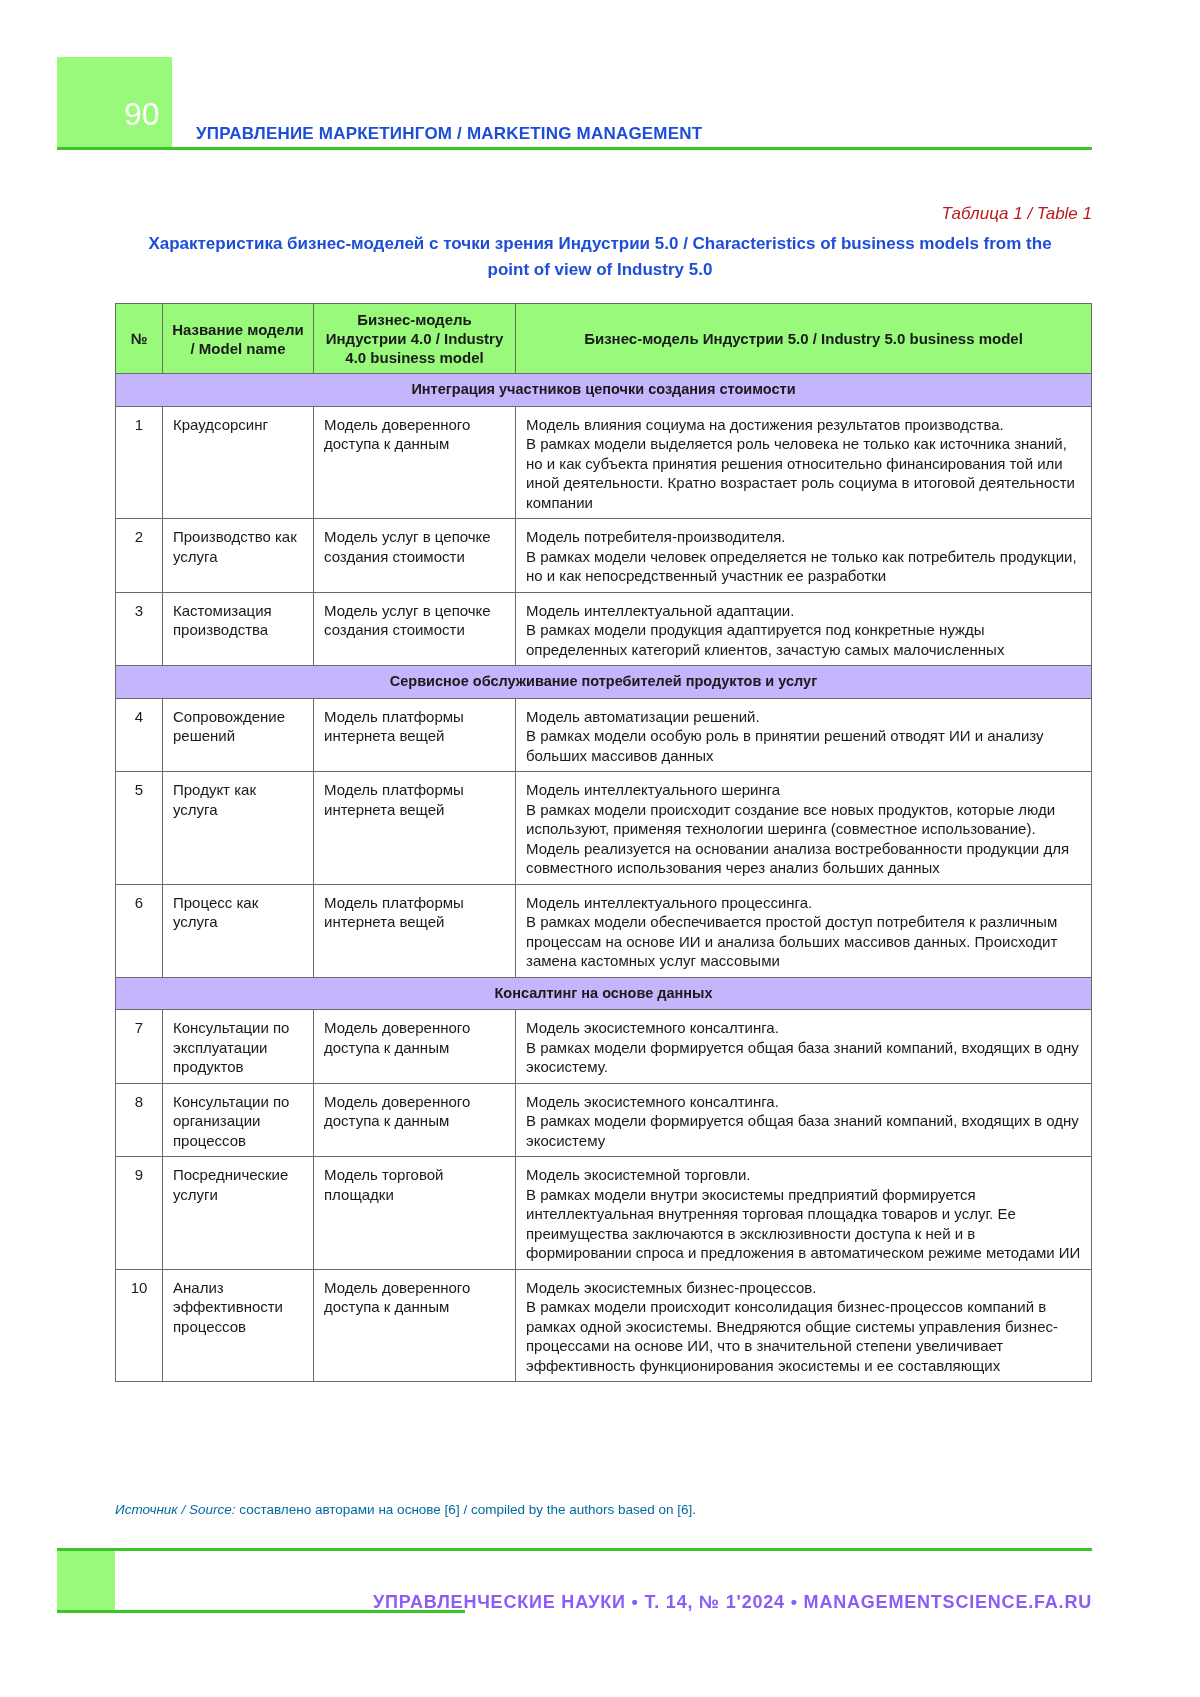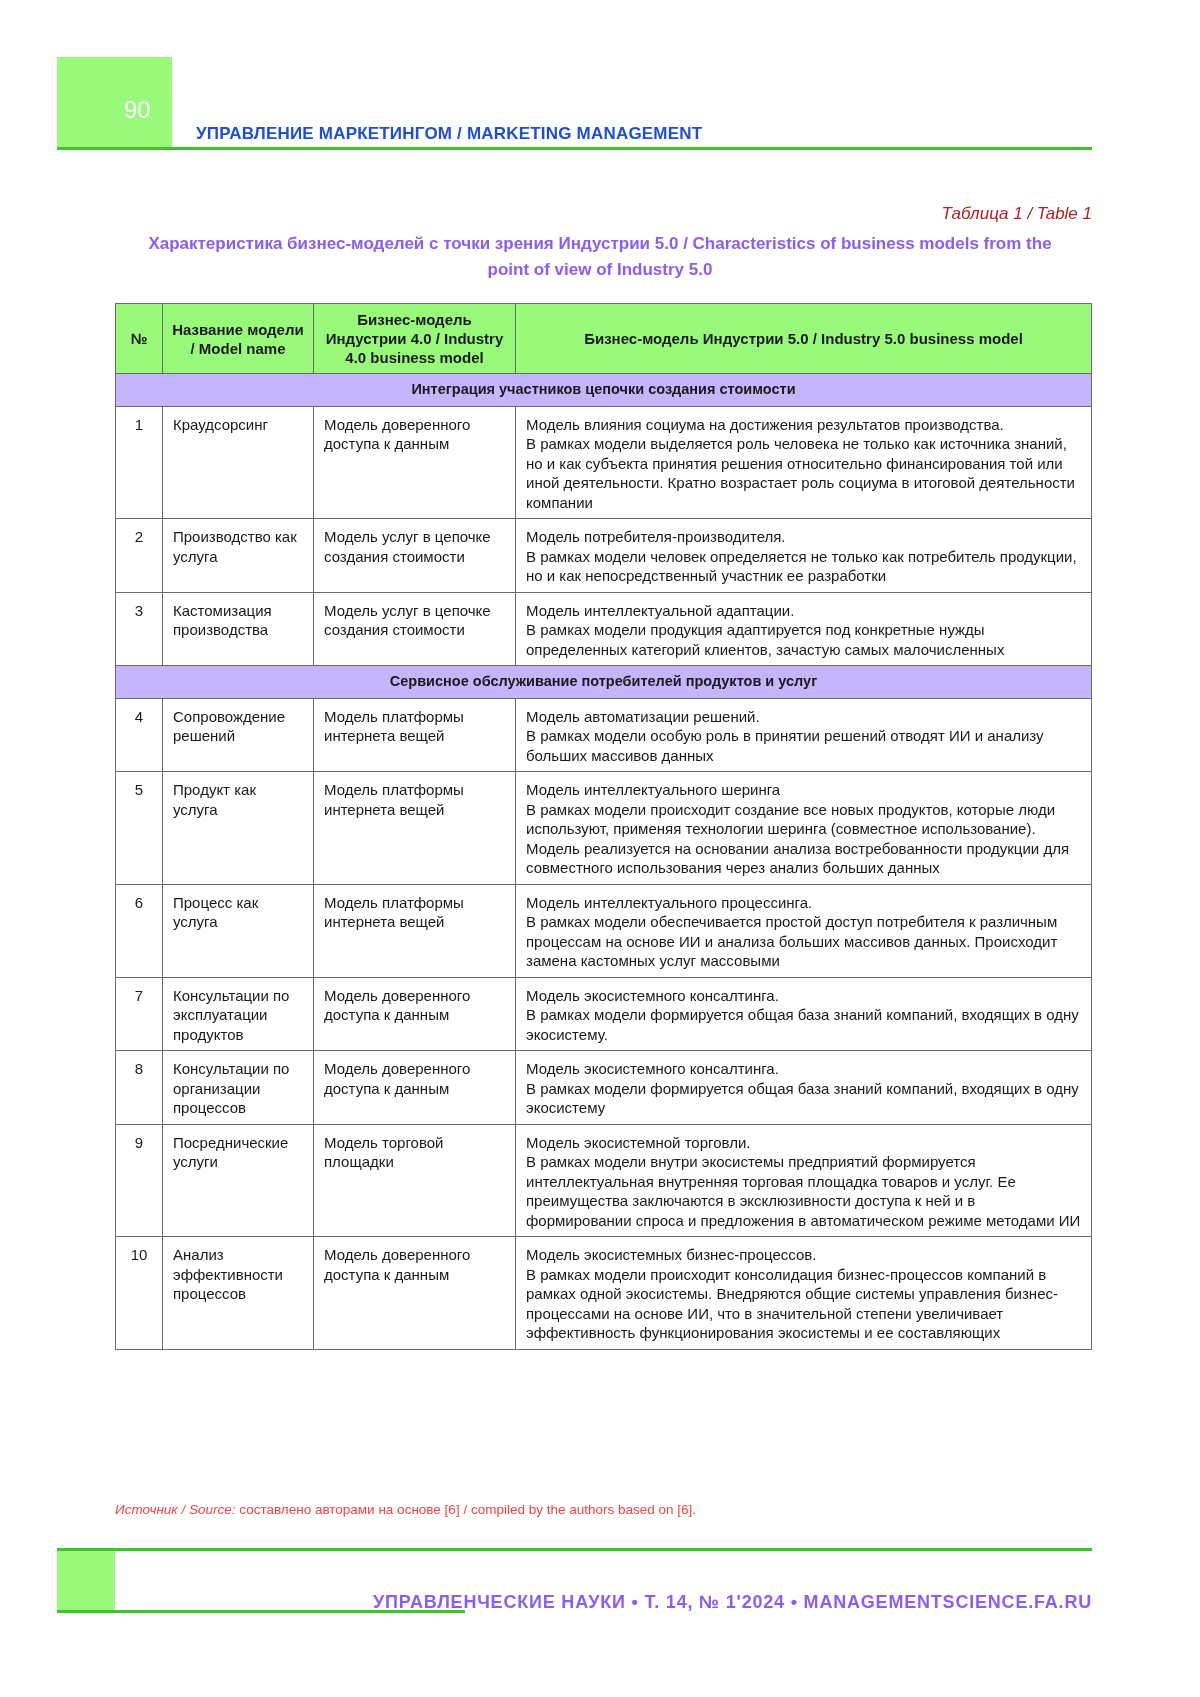--- a/index.html
+++ b/index.html
@@ -1,35 +1,35 @@
 <!DOCTYPE html>
 <html><head>
 <meta charset="utf-8">
 <style>
   html, body { margin: 0; padding: 0; background: #ffffff; }
   body { width: 1200px; height: 1697px; position: relative; font-family: "Liberation Sans", sans-serif; color: #1a1a1a; overflow: hidden; }
 
   .page-num-box { position: absolute; left: 57px; top: 57px; width: 115px; height: 93px; background: #98f97a; }
-  .page-num { position: absolute; left: 124px; top: 96px; font-size: 24px; color: #ffffff; font-family: "Liberation Sans", sans-serif; }
+  .page-num { position: absolute; left: 124px; top: 96px; font-size: 32px; color: #ffffff; font-family: "Liberation Sans", sans-serif; }
   .running-head { position: absolute; left: 196px; top: 118px; font-size: 17px; font-weight: bold; color: #1d4ed8; letter-spacing: 0.2px; margin-top: 6px; }
   .head-rule { position: absolute; left: 57px; top: 147px; width: 1035px; height: 3px; background: #3cc42a; }
 
   .table-label { position: absolute; right: 108px; top: 204px; font-size: 17px; font-style: italic; color: #b91c1c; }
-  .table-title { position: absolute; left: 140px; width: 920px; top: 231px; font-size: 17px; font-weight: bold; text-align: center; line-height: 26px; color: #8b5cf6; }
+  .table-title { position: absolute; left: 140px; width: 920px; top: 231px; font-size: 17px; font-weight: bold; text-align: center; line-height: 26px; color: #1d4ed8; }
 
   table.main { position: absolute; left: 115px; top: 303px; width: 977px; border-collapse: collapse; font-size: 15px; }
   table.main td, table.main th { border: 1.5px solid #6b6b6b; vertical-align: top; padding: 8px 10px 6px 10px; line-height: 19.5px; }
   table.main thead th { background: #98f97a; font-weight: bold; text-align: center; vertical-align: middle; padding: 6px 8px; line-height: 19px; }
   table.main td.section { background: #c4b5fd; text-align: center; font-weight: bold; padding: 6px; font-size: 14.5px; }
   table.main td.num { text-align: center; }
   .col-num { width: 30px; }
   .col-name { width: 134px; margin-left: 38px; }
   .col-i4 { width: 185px; }
 
-  .source { position: absolute; left: 115px; top: 1502px; font-size: 13.5px; color: #ef4444; }
+  .source { position: absolute; left: 115px; top: 1502px; font-size: 13.5px; color: #0369a1; }
   .source .src-label { font-style: italic; }
 
   .foot-rule { position: absolute; left: 57px; top: 1548px; width: 1035px; height: 3px; background: #3cc42a; }
   .foot-box { position: absolute; left: 57px; top: 1551px; width: 58px; height: 59px; background: #98f97a; }
   .foot-rule2 { position: absolute; left: 57px; top: 1610px; width: 408px; height: 3px; background: #3cc42a; }
   .journal { position: absolute; right: 108px; top: 1592px; font-size: 18px; font-weight: bold; letter-spacing: 0.8px; color: #8b5cf6; }
 </style>
 </head>
 <body>
 
@@ -105,20 +105,23 @@
       <tr>
         <td class="num">6</td>
         <td>Процесс как услуга</td>
         <td>Модель платформы интернета вещей</td>
         <td>
           <div>Модель интеллектуального процессинга.</div>
           <div>В рамках модели обеспечивается простой доступ потребителя к различным процессам на основе ИИ и анализа больших массивов данных. Происходит замена кастомных услуг массовыми</div>
         </td>
       </tr>
       <tr>
+        <td colspan="4" class="section">Консалтинг на основе данных</td>
+      </tr>
+      <tr>
         <td class="num">7</td>
         <td>Консультации по эксплуатации продуктов</td>
         <td>Модель доверенного доступа к данным</td>
         <td>
           <div>Модель экосистемного консалтинга.</div>
           <div>В рамках модели формируется общая база знаний компаний, входящих в одну экосистему.</div>
         </td>
       </tr>
       <tr>
         <td class="num">8</td>

